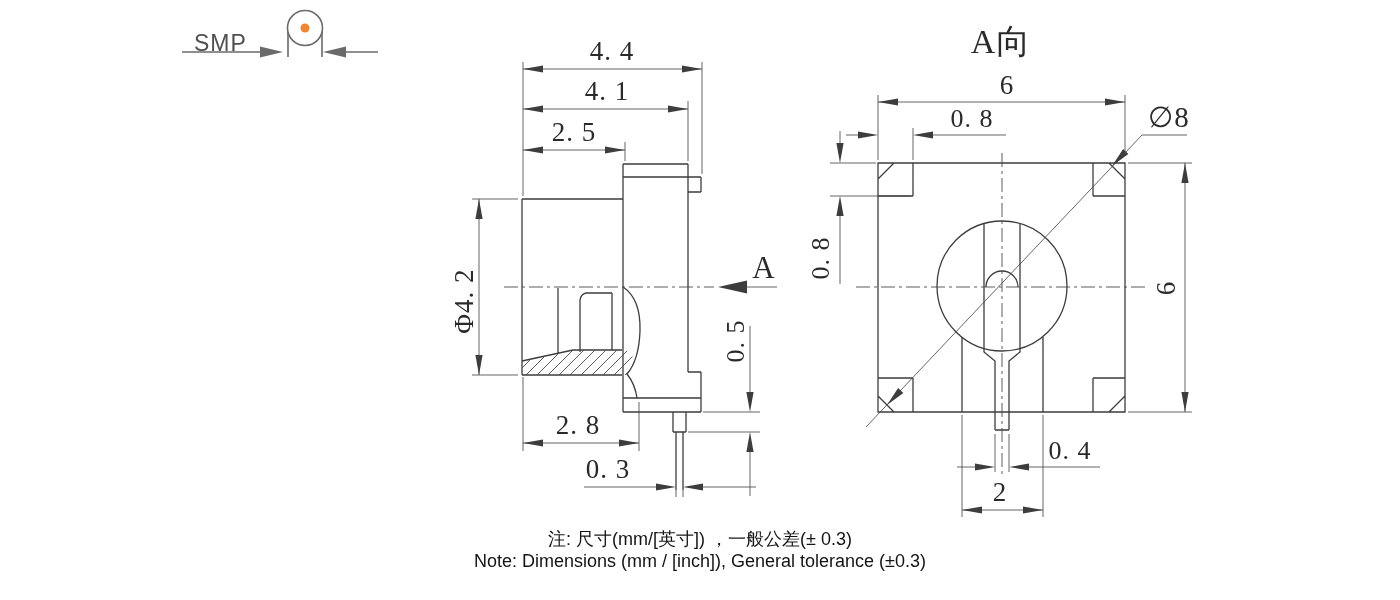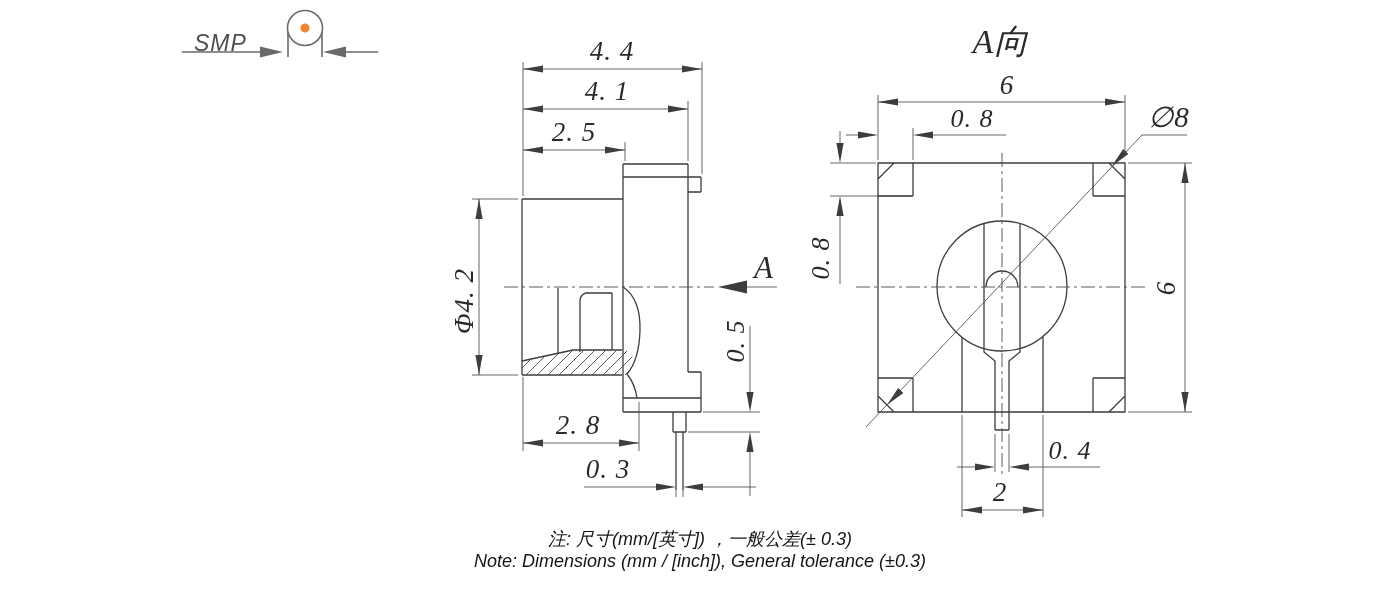--- a/index.html
+++ b/index.html
@@ -1,16 +1,16 @@
 <!DOCTYPE html>
 <html><head>
 <meta charset="utf-8">
 <style>
   html,body{margin:0;padding:0;background:#fff;}
-  #canvas{position:relative;width:1400px;height:600px;background:#fff;overflow:hidden;font-style:italic;}
+  #canvas{position:relative;width:1400px;height:600px;background:#fff;overflow:hidden;}
   svg{display:block;}
   .dim-text{font-family:"Liberation Serif","DejaVu Serif",serif;fill:#2a2a2a;letter-spacing:1px;}
   .note-text{font-family:"Liberation Sans","DejaVu Sans",sans-serif;fill:#141414;}
   .smp-text{font-family:"Liberation Sans","DejaVu Sans",sans-serif;fill:#4f4f4f;letter-spacing:1px;}
   .main{stroke:#3d3d3d;stroke-width:1.3;fill:none;stroke-linecap:butt;}
   .thin{stroke:#4a4a4a;stroke-width:0.85;fill:none;}
   .hatch{stroke:#4a4a4a;stroke-width:0.9;fill:none;}
   .cl{stroke:#4a4a4a;stroke-width:0.9;fill:none;stroke-dasharray:14 4 3 4;}
   .arr{fill:#3d3d3d;stroke:none;}
   .sym{stroke:#6a6a6a;stroke-width:1.6;fill:none;}

